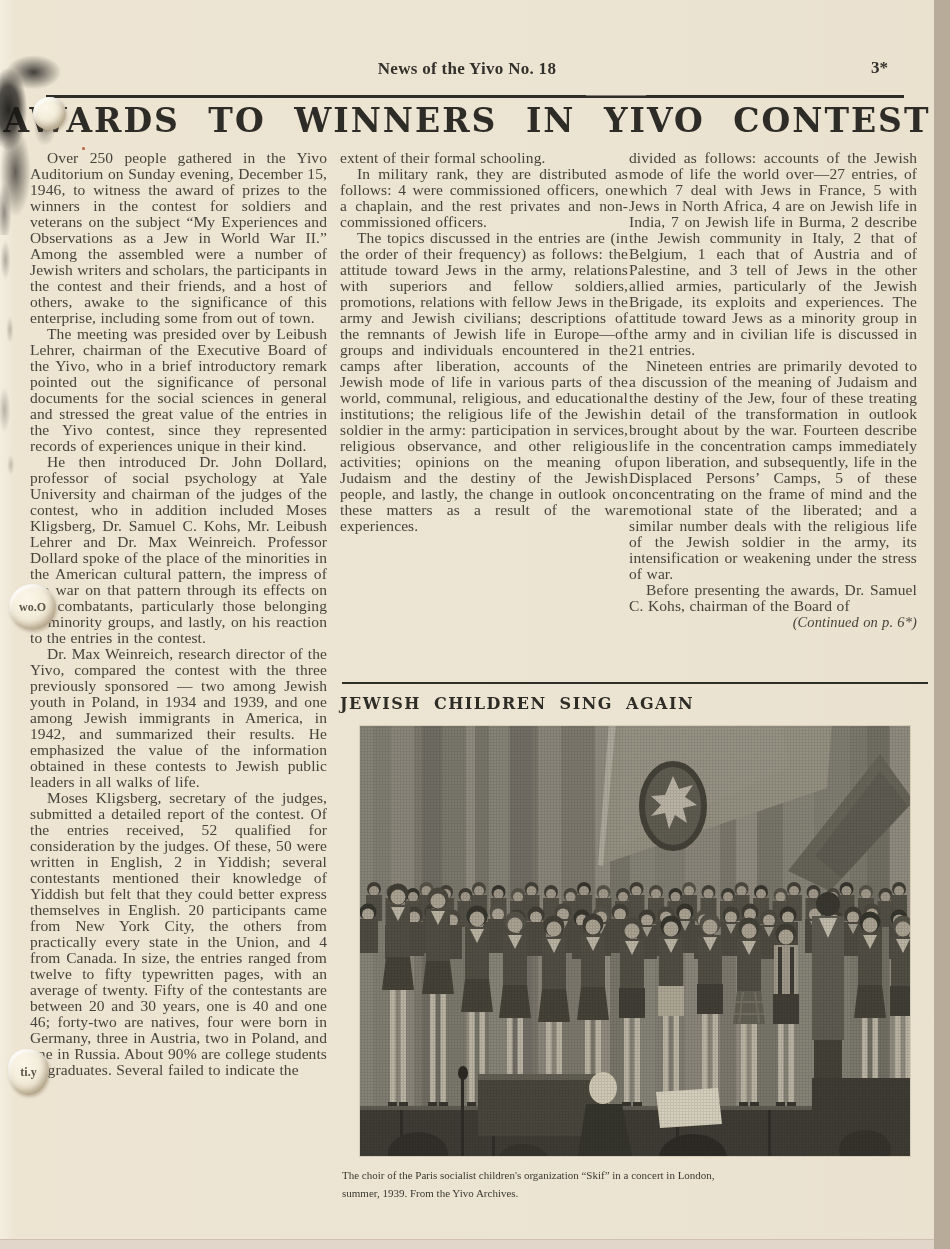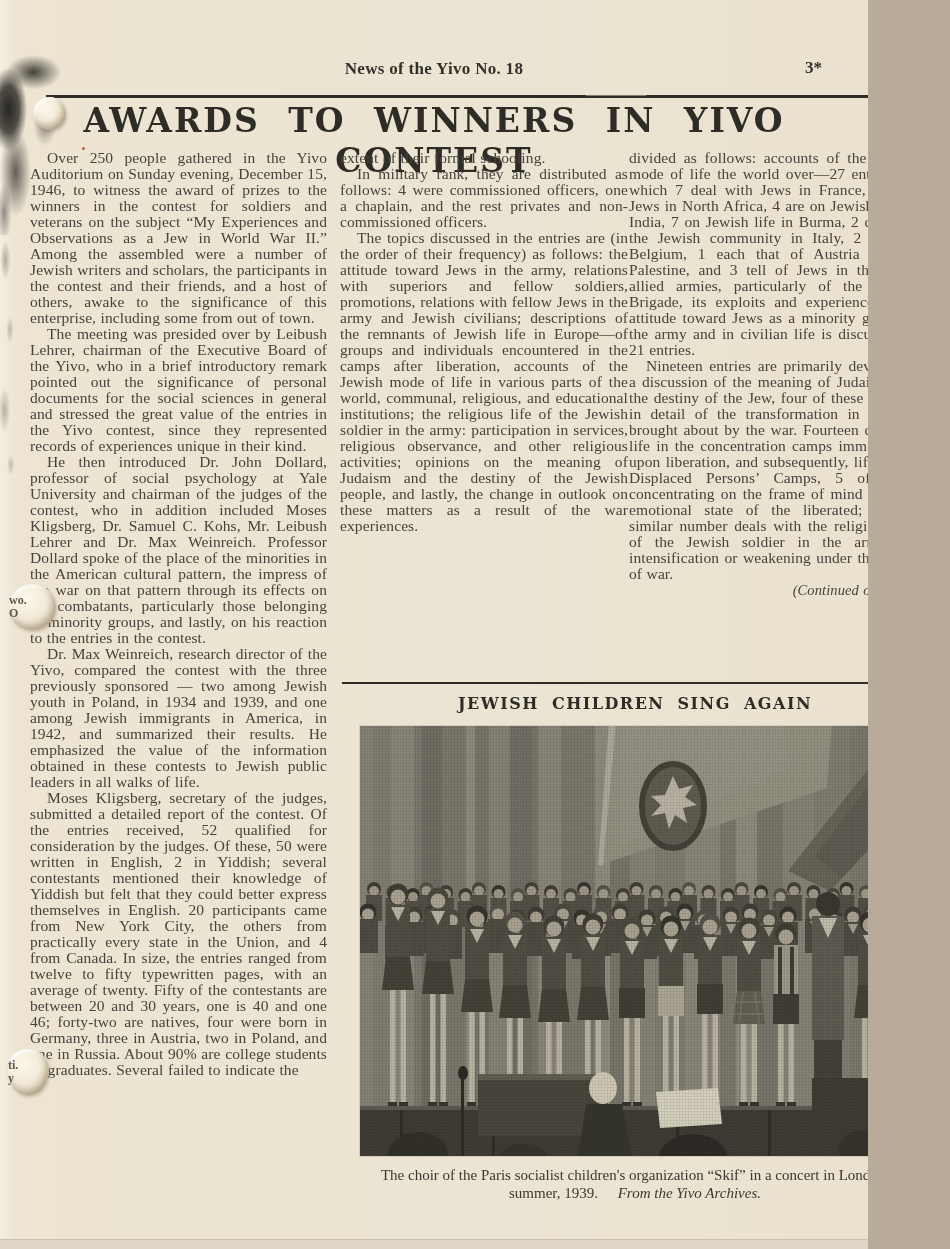--- a/index.html
+++ b/index.html
@@ -1,17 +1,17 @@
 <!DOCTYPE html>
 <html lang="en"><head>
 <meta charset="utf-8">
 <style>
   html,body{margin:0;padding:0;}
   body{width:950px;height:1249px;overflow:hidden;background:#b9ab99;}
-  .page{position:relative;width:868px;height:1249px;overflow:hidden;
+  .page{position:relative;width:934px;height:1249px;overflow:hidden;
         background:linear-gradient(90deg,#f4eee0 0,#ede4d2 16px,#ece4d2 60%,#eae1cf 100%);
         font-family:"Liberation Serif",serif;color:#45423b;}
   
   .bottom-strip{position:absolute;left:0;right:0;bottom:0;height:9px;background:#e2d6ca;border-top:1px solid #cfc0b1;}
   .smudge-main{position:absolute;left:0;top:50px;width:70px;height:185px;filter:blur(.6px);opacity:.92;
      background:
       radial-gradient(ellipse 26px 58px at 12% 32%, #171613 0%, rgba(23,22,19,.8) 40%, transparent 72%),
       radial-gradient(ellipse 42px 26px at 48% 12%, rgba(18,18,16,.85) 0%, transparent 66%),
       radial-gradient(ellipse 22px 64px at 22% 66%, rgba(28,27,24,.72) 0%, transparent 70%),
       radial-gradient(ellipse 16px 26px at 64% 42%, rgba(40,38,34,.45) 0%, transparent 70%),
@@ -22,21 +22,21 @@
       radial-gradient(ellipse 5px 18px at 55% 40%, rgba(50,47,42,.5), transparent 75%),
       radial-gradient(ellipse 8px 30px at 25% 72%, rgba(45,43,38,.55), transparent 75%),
       radial-gradient(ellipse 5px 14px at 60% 94%, rgba(55,52,46,.45), transparent 75%);}
   .red-speck{position:absolute;left:82px;top:147px;width:3px;height:3px;border-radius:50%;background:#b45f3e;}
   .hole{position:absolute;border-radius:50%;
         background:radial-gradient(circle at 38% 32%, #fbf7e9 0%, #f2ebd8 45%, #e6dcc6 75%, #ddd2ba 100%);
         box-shadow:inset -3px -4px 6px rgba(115,95,65,.45), inset 2px 3px 3px rgba(255,255,255,.85), 1px 2px 3px rgba(120,100,70,.35);}
   .hole-1{left:33px;top:97px;width:33px;height:33px;}
   .hole-2{left:9px;top:584px;width:47px;height:46px;}
   .hole-3{left:8px;top:1049px;width:41px;height:46px;border-radius:46% 54% 50% 50%/42% 46% 58% 54%;}
-  .hole-text{position:absolute;inset:0;display:flex;flex-direction:column;align-items:flex-start;justify-content:center;
+  .hole-text{position:absolute;inset:0;display:flex;flex-direction:row;align-items:center;justify-content:center;
              font-family:"Liberation Serif",serif;font-weight:bold;color:#5c574a;font-size:12px;line-height:13px;overflow:hidden;}
   
   .masthead-title{position:absolute;top:59px;left:0;right:0;text-align:center;
                   font-weight:bold;font-size:17px;letter-spacing:.3px;color:#33312b;}
   .page-number{position:absolute;top:58px;right:46px;font-weight:bold;font-size:17px;color:#33312b;}
   .head-rule{position:absolute;top:95px;left:46px;width:858px;height:3px;background:#2f2d28;}
   .head-rule::after{content:"";position:absolute;left:540px;top:-1px;width:60px;height:2px;background:#ece4d2;opacity:.45;}
   .headline{position:absolute;top:101px;left:0;right:0;text-align:center;
             font-family:"DejaVu Serif",serif;font-weight:bold;font-size:33px;
             letter-spacing:2px;word-spacing:15px;color:#2e2c27;transform:scaleY(1.04);}
@@ -47,30 +47,30 @@
   .col-1{width:297px;height:1048px;overflow:hidden;}
   .right-wrap{width:590px;}
   .right-cols{display:flex;gap:1px;height:528px;overflow:hidden;}
   .col-2,.col-3{width:288px;}
   .coltext p{margin:0;}
   .coltext p.ind{text-indent:17px;}
   .continued-line{text-align:right;font-style:italic;font-size:14.5px;margin-top:3px;}
   
   .photo-section{margin-top:4px;}
   .photo-rule{height:2px;background:#2f2d28;margin:0 2px 10px 2px;}
-  .photo-title{text-align:center;font-family:"DejaVu Serif",serif;font-weight:bold;font-size:16px;
+  .photo-title{font-family:"DejaVu Serif",serif;font-weight:bold;font-size:16px;
                letter-spacing:1.5px;word-spacing:6px;color:#2e2c27;}
   .photo-wrap{position:relative;width:550px;height:430px;margin:13px auto 10px auto;background:#87847a;
               box-shadow:0 0 0 1px rgba(90,80,60,.15);}
   .photo-wrap::after{content:"";position:absolute;inset:0;pointer-events:none;
       background-image:radial-gradient(rgba(40,36,28,.10) 1px, transparent 1.2px);
       background-size:3px 3px;mix-blend-mode:multiply;}
   .photo-wrap svg{display:block;width:100%;height:100%;}
-  .caption{width:586px;margin:0 auto;text-align:center;font-size:15px;line-height:18px;color:#3a3832;}
-  .caption .it{font-style:italic;margin-left:16px;}
+  .caption{width:586px;margin:0 auto;text-align:left;font-size:11px;line-height:18px;color:#3a3832;}
+  .caption .it{}
 </style>
 </head>
 <body>
 
 <div class="page">
 
   <div class="masthead-title">News of the Yivo No. 18</div>
   <div class="page-number">3*</div>
   <div class="head-rule"></div>
   <div class="headline">AWARDS TO WINNERS IN YIVO CONTEST</div>
@@ -87,20 +87,21 @@
     <div class="right-wrap">
       <div class="right-cols">
         <div class="coltext col-2">
           <p>extent of their formal schooling.</p>
           <p class="ind">In military rank, they are distributed as follows: 4 were commissioned officers, one a chaplain, and the rest privates and non-commissioned officers.</p>
           <p class="ind">The topics discussed in the entries are (in the order of their frequency) as follows: the attitude toward Jews in the army, relations with superiors and fellow soldiers, promotions, relations with fellow Jews in the army and Jewish civilians; descriptions of the remnants of Jewish life in Europe—of groups and individuals encountered in the camps after liberation, accounts of the Jewish mode of life in various parts of the world, communal, religious, and educational institutions; the religious life of the Jewish soldier in the army: participation in services, religious observance, and other religious activities; opinions on the meaning of Judaism and the destiny of the Jewish people, and lastly, the change in outlook on these matters as a result of the war experiences.</p>
         </div>
         <div class="coltext col-3">
           <p>divided as follows: accounts of the Jewish mode of life the world over—27 entries, of which 7 deal with Jews in France, 5 with Jews in North Africa, 4 are on Jewish life in India, 7 on Jewish life in Burma, 2 describe the Jewish community in Italy, 2 that of Belgium, 1 each that of Austria and of Palestine, and 3 tell of Jews in the other allied armies, particularly of the Jewish Brigade, its exploits and experiences. The attitude toward Jews as a minority group in the army and in civilian life is discussed in 21 entries.</p>
           <p class="ind">Nineteen entries are primarily devoted to a discussion of the meaning of Judaism and the destiny of the Jew, four of these treating in detail of the transformation in outlook brought about by the war. Fourteen describe life in the concentration camps immediately upon liberation, and subsequently, life in the Displaced Persons’ Camps, 5 of these concentrating on the frame of mind and the emotional state of the liberated; and a similar number deals with the religious life of the Jewish soldier in the army, its intensification or weakening under the stress of war.</p>
+          <p class="ind">Before presenting the awards, Dr. Samuel C. Kohs, chairman of the Board of</p>
           <p class="continued-line">(Continued on p. 6*)</p>
         </div>
       </div>
 
       <div class="photo-section">
         <div class="photo-rule"></div>
         <div class="photo-title">JEWISH CHILDREN SING AGAIN</div>
         <div class="photo-wrap">
           <svg id="photo-svg" viewBox="0 0 550 430" preserveAspectRatio="none">
               <rect x="0" y="0" width="550" height="430" fill="#868378"></rect>

